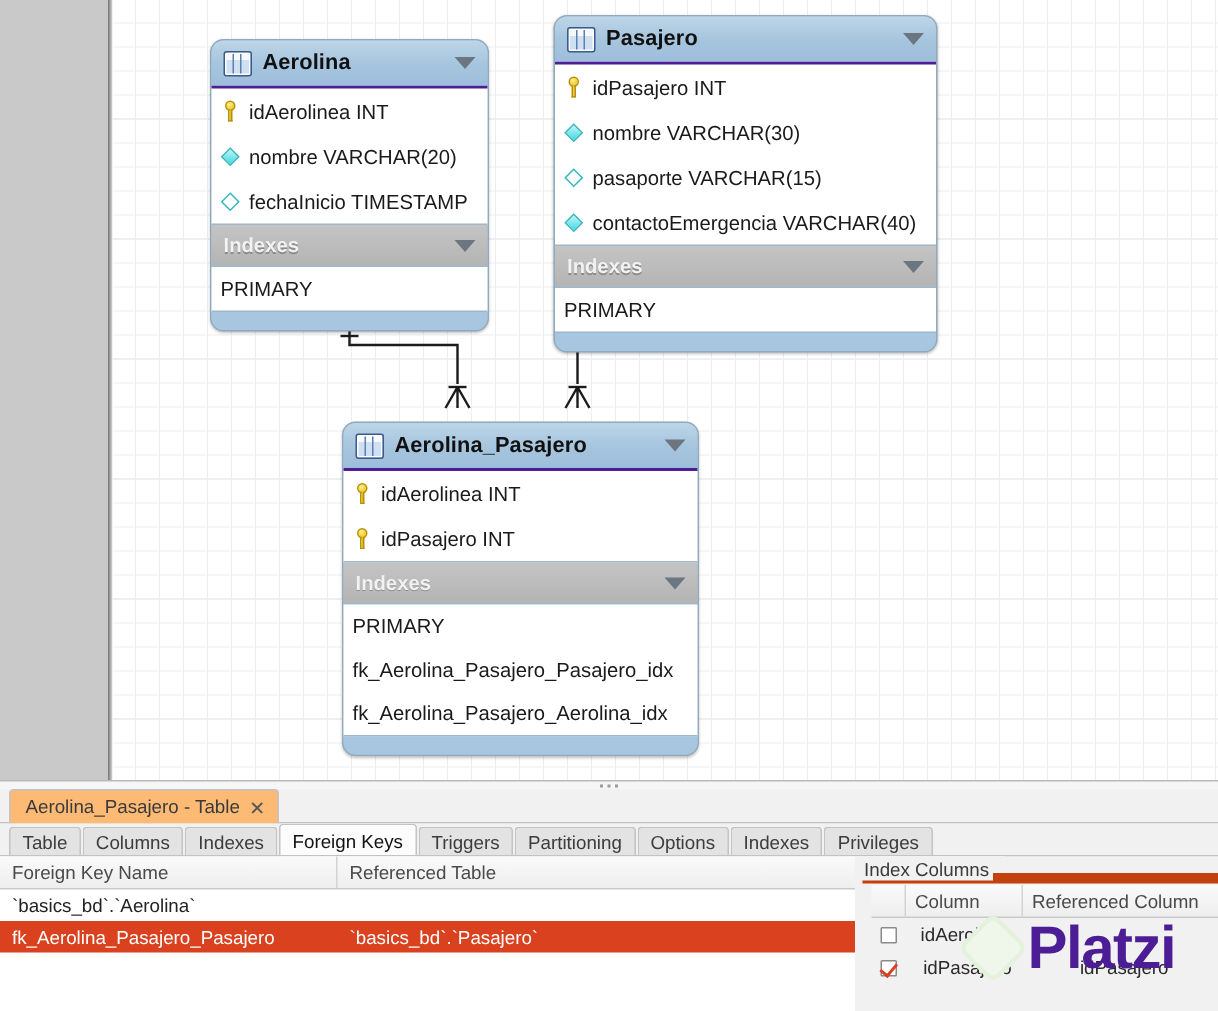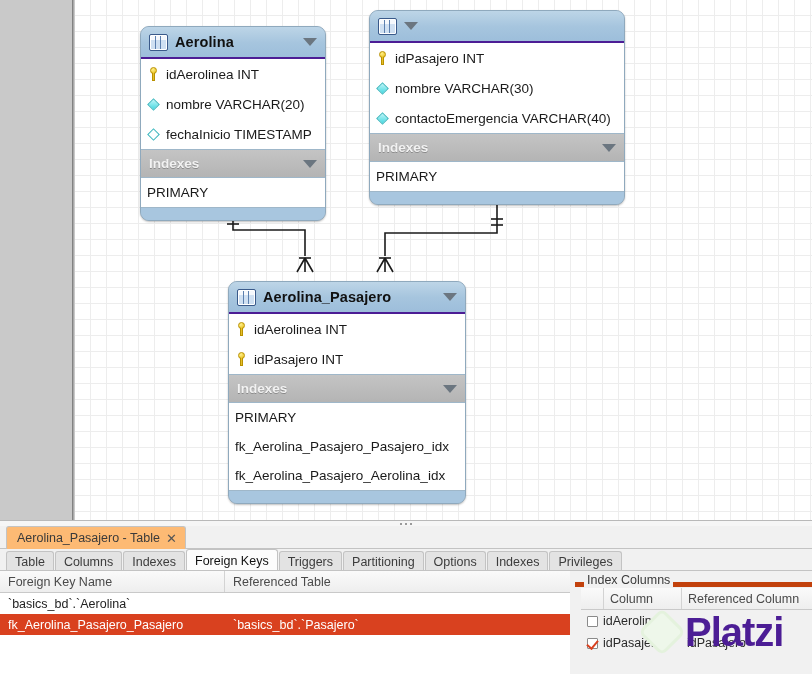--- a/index.html
+++ b/index.html
@@ -101,23 +101,23 @@
   .fk-head div{font-size:12.5px;color:#4a4a4a;display:flex;align-items:center;padding-left:8px;
      box-sizing:border-box;}
   .fk-head .c1{width:225px;border-right:1px solid #d3d3d3;}
   .fk-head .c2{flex:1 1 auto;}
   .fk-row{display:flex;height:21px;align-items:center;box-sizing:border-box;}
   .fk-row.sel{background:#d9411f;color:#fff;}
   .fk-row .c1{width:225px;font-size:12.5px;padding-left:8px;box-sizing:border-box;white-space:nowrap;}
   .fk-row .c2{flex:1 1 auto;font-size:12.5px;padding-left:8px;box-sizing:border-box;white-space:nowrap;}
 
   .idxcols{position:absolute;left:570px;top:45px;width:242px;height:103px;background:#f1f1f1;}
-  .idxcols-legend{position:absolute;left:14px;top:2px;font-size:12.5px;color:#3a3a3a;
+  .idxcols-legend{position:absolute;left:3px;top:2px;font-size:12.5px;color:#3a3a3a;
      background:#f1f1f1;padding:0 3px;z-index:2;}
-  .idxcols-box{position:absolute;left:5px;top:11px;right:0;bottom:0;border-top:5px solid #c2410c;}
+  .idxcols-box{position:absolute;left:5px;top:11px;right:0;bottom:0;border-top:7px solid #c2410c;text-align:center;}
   .ic-head{position:absolute;left:6px;top:1px;right:0;height:22px;display:flex;
      background:linear-gradient(to bottom,#fafafa,#eeeeee);border-bottom:1px solid #c9c9c9;
      box-sizing:border-box;}
   .ic-head .h0{width:22px;border-right:1px solid #d3d3d3;}
   .ic-head .h1{width:78px;font-size:12.5px;color:#4a4a4a;display:flex;align-items:center;
      padding-left:6px;border-right:1px solid #d3d3d3;box-sizing:border-box;}
   .ic-head .h2{flex:1 1 auto;font-size:12.5px;color:#4a4a4a;display:flex;align-items:center;
      padding-left:6px;box-sizing:border-box;}
   .ic-body{position:absolute;left:6px;top:23px;right:0;bottom:0;background:transparent;}
   .ic-row{height:22px;display:flex;align-items:center;}
@@ -190,32 +190,39 @@
       </div>
       <div class="idx-list">
         <div class="idx">PRIMARY</div>
       </div>
       <div class="eer-foot"></div>
     </div>
 
     <div class="eer" style="left:294px;top:10px;width:256px;">
       <div class="eer-head">
         <span class="tbl-icon"></span>
+        <span class="eer-title">Pasajero</span>
         <span class="tri"></span>
       </div>
       <div class="cols">
         <div class="col">
           <span class="ic ic-key"></span>
           <span>idPasajero INT</span>
         </div>
         <div class="col">
           <span class="ic ic-dia full">
               <i></i>
             </span>
           <span>nombre VARCHAR(30)</span>
+        </div>
+        <div class="col">
+          <span class="ic ic-dia empty">
+              <i></i>
+            </span>
+          <span>pasaporte VARCHAR(15)</span>
         </div>
         <div class="col">
           <span class="ic ic-dia full">
               <i></i>
             </span>
           <span>contactoEmergencia VARCHAR(40)</span>
         </div>
       </div>
       <div class="idx-bar">
         <span class="lbl">Indexes</span>

